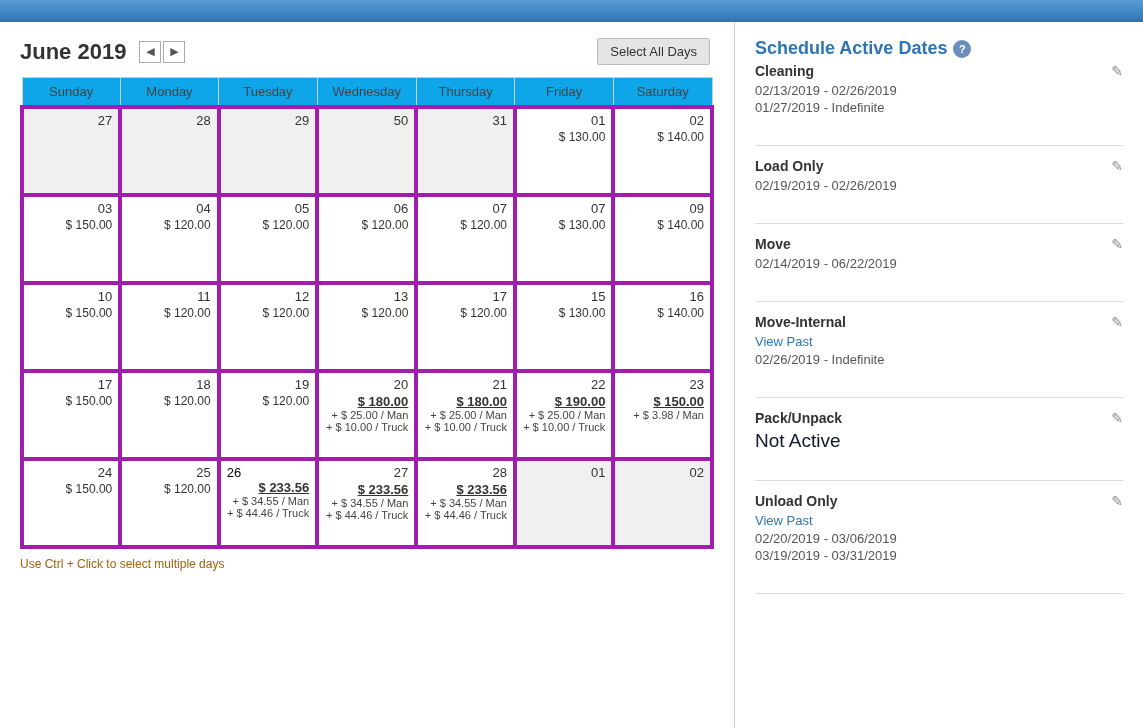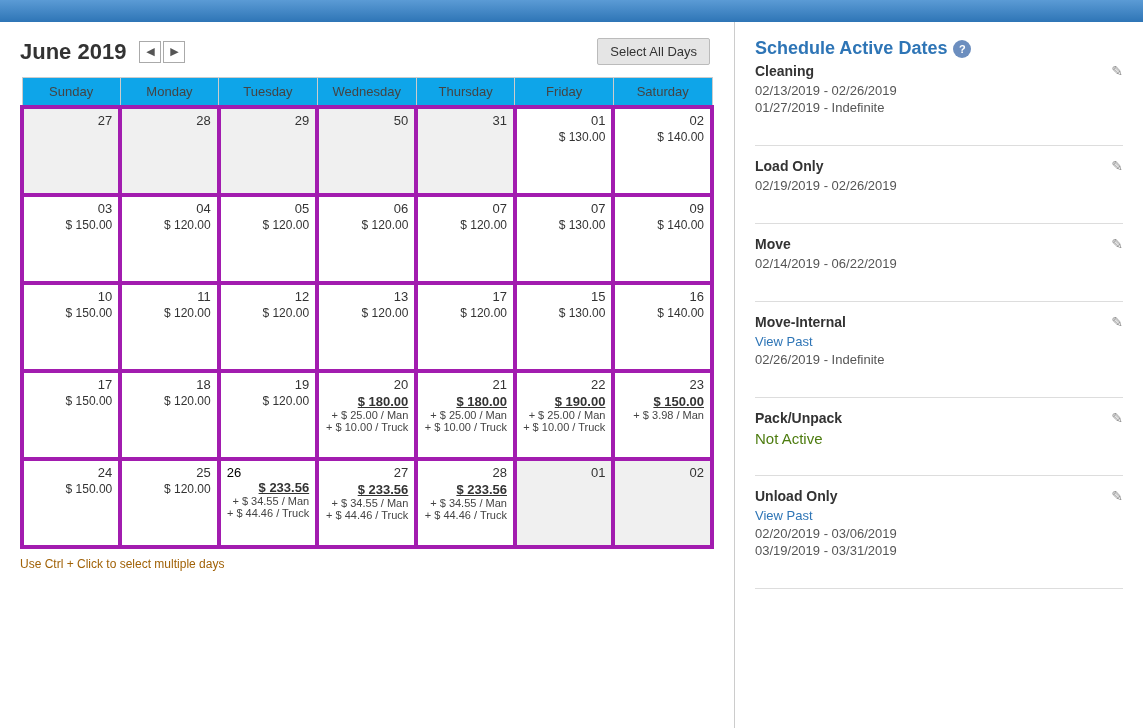--- a/index.html
+++ b/index.html
@@ -182,22 +182,22 @@
       font-size: 14px;
     }
 
     .date-range {
       font-size: 13px;
       color: #555;
       margin-bottom: 2px;
     }
 
     .not-active {
-      font-size: 15px;
-      color: #4d7c0f;
+      font-size: 19px;
+      color: #0f172a;
     }
 
     .view-past-link {
       color: #2e75b6;
       cursor: pointer;
       font-size: 13px;
       text-decoration: none;
       display: block;
       margin-bottom: 3px;
     }

